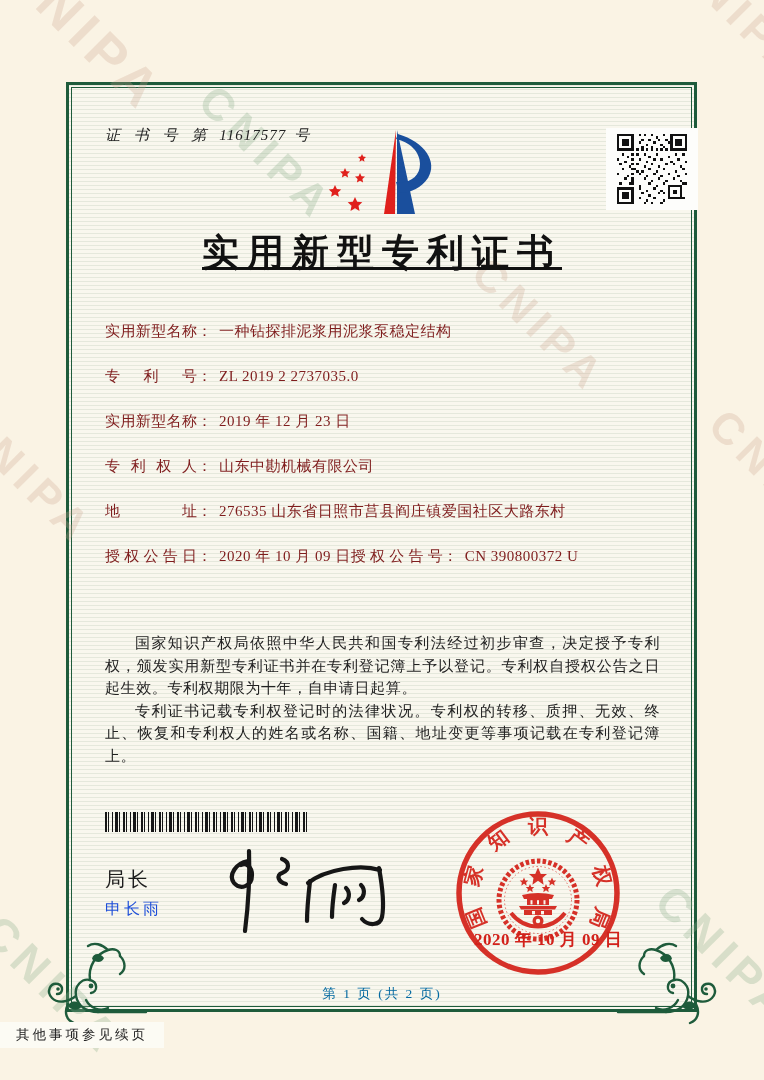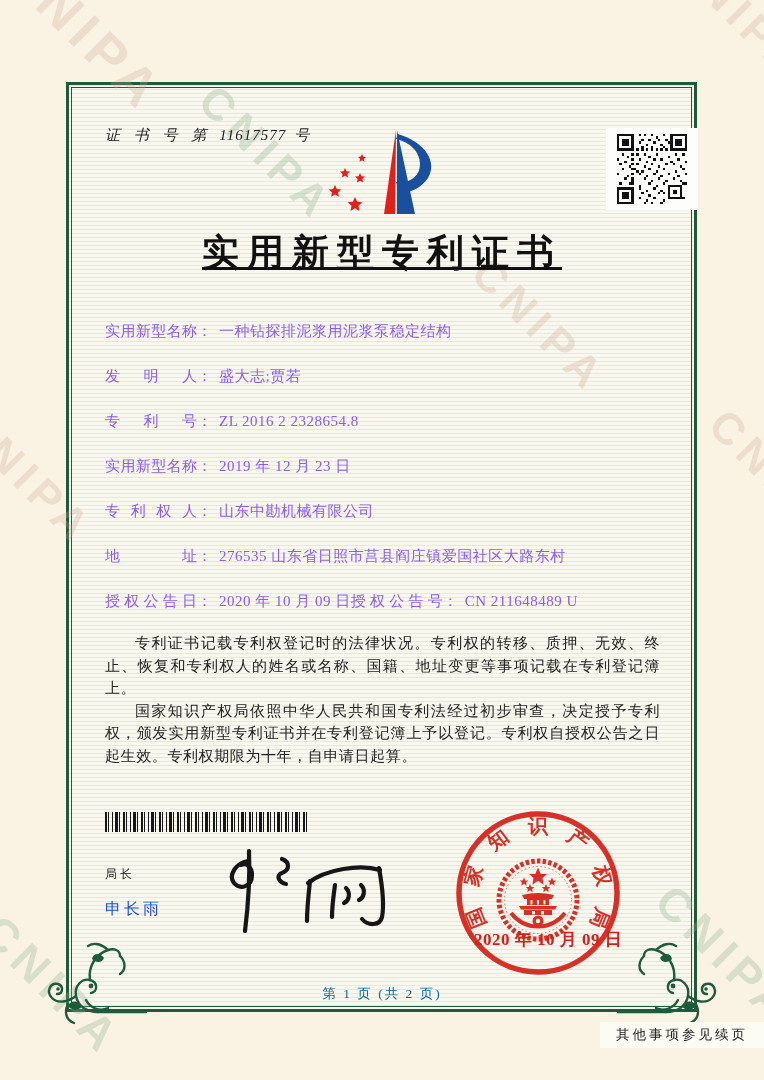--- a/index.html
+++ b/index.html
@@ -34,21 +34,21 @@
   .qr-box {
     position:absolute; left:606px; top:128px; width:92px; height:82px;
     background:#fdfdfb; display:flex; align-items:center; justify-content:center;
   }
   .title {
     position:absolute; left:0; top:228px; width:100%; text-align:center;
     font-size:37px; font-weight:bold; color:#111; letter-spacing:8px;text-decoration:underline;
   }
   
   .fields { position:absolute; left:105px; top:322px; width:560px; }
-  .frow { height:45px; font-size:15px; color:#8b5cf6; white-space:nowrap; }
+  .frow { height:45px; font-size:15px; color:#7f1d1d; white-space:nowrap; }
   .flabel {
     display:inline-block; width:92px; text-align:justify; text-align-last:justify;
     vertical-align:top;
   }
   .fcolon { display:inline-block; }
   .fvalue { margin-left:7px; letter-spacing:0.5px; }
   .gpair  { display:inline-block; width:242px;font-family:Liberation Serif, serif; }
   
   .paras { position:absolute; left:105px; top:632px; width:555px; }
   .paras p {
@@ -59,40 +59,40 @@
   .barcode {
     position:absolute; left:105px; top:812px; width:205px; height:20px;
     background:repeating-linear-gradient(90deg,
       #161616 0 2px,  rgba(0,0,0,0) 2px 3px,
       #161616 3px 4px, rgba(0,0,0,0) 4px 7px,
       #161616 7px 8px, rgba(0,0,0,0) 8px 10px,
       #161616 10px 13px, rgba(0,0,0,0) 13px 14px,
       #161616 14px 15px, rgba(0,0,0,0) 15px 18px);
   }
   
-  .sig-title { position:absolute; left:105px; top:866px; font-size:12px; letter-spacing:3px; color:#1d1d1d; }
+  .sig-title { position:absolute; left:105px; top:866px; font-size:20px; letter-spacing:3px; color:#1d1d1d; }
   .sig-name  { position:absolute; left:105px; top:899px; font-size:16px; letter-spacing:3px; color:#1d4ed8; }
   .autograph { position:absolute; left:218px; top:843px; width:200px; height:95px; }
   
   .seal { position:absolute; left:455px; top:810px; width:166px; height:166px; opacity:0.94; }
   .seal-char { font:bold 20px "Liberation Serif","DejaVu Serif",serif; fill:#d4251c; }
   .seal-date {
     position:absolute; left:468px; top:928px; width:160px; text-align:center;
     font-size:17px; font-weight:bold; color:#d2211a; letter-spacing:0.5px; white-space:nowrap;
   }
   
   .corner { position:absolute; width:110px; height:88px; z-index:4; }
   .corner.bl { left:38px;  top:938px; }
   .corner.br { left:616px; top:938px; transform:scaleX(-1); }
   .page-num {
     position:absolute; left:0; top:985px; width:100%; text-align:center;
     font-size:13.5px; letter-spacing:2px; color:#0369a1;
   }
   .cont-note {
-    position:absolute; left:0; top:1022px; width:100%; text-align:right; z-index:5;
+    position:absolute; left:0; top:1022px; width:100%; text-align:left; z-index:5;
   }
   .cont-note span {
     display:inline-block; background:#fcfbf4; padding:4px 16px;
     font-size:13.5px; letter-spacing:3px; color:#222;
   }
 </style>
 </head>
 <body>
 
 <div class="page">
@@ -169,47 +169,44 @@
       </svg>
     </div>
 
     <div class="title">实用新型专利证书</div>
 
     <div class="fields">
       <div class="frow">
         <span class="flabel">实用新型名称</span><span class="fcolon">：</span><span class="fvalue">一种钻探排泥浆用泥浆泵稳定结构</span>
       </div>
       <div class="frow">
-        <span class="flabel">发明人</span><span class="fcolon">：</span><span class="fvalue">盛大志;贾若</span>
-      </div>
-      <div class="frow">
-        <span class="flabel">专利号</span><span class="fcolon">：</span><span class="fvalue">ZL 2016 2 2328654.8</span>
+        <span class="flabel">专利号</span><span class="fcolon">：</span><span class="fvalue">ZL 2019 2 2737035.0</span>
       </div>
       <div class="frow">
         <span class="flabel">实用新型名称</span><span class="fcolon">：</span><span class="fvalue">2019 年 12 月 23 日</span>
       </div>
       <div class="frow">
         <span class="flabel">专利权人</span><span class="fcolon">：</span><span class="fvalue">山东中勘机械有限公司</span>
       </div>
       <div class="frow">
         <span class="flabel">地址</span><span class="fcolon">：</span><span class="fvalue">276535 山东省日照市莒县阎庄镇爱国社区大路东村</span>
       </div>
       <div class="frow">
         <span class="gpair">
           <span class="flabel">授权公告日</span><span class="fcolon">：</span><span class="fvalue">2020 年 10 月 09 日</span>
         </span>
         <span>
-          <span class="flabel">授权公告号</span><span class="fcolon">：</span><span class="fvalue">CN 211648489 U</span>
+          <span class="flabel">授权公告号</span><span class="fcolon">：</span><span class="fvalue">CN 390800372 U</span>
         </span>
       </div>
     </div>
 
     <div class="paras">
+      <p>国家知识产权局依照中华人民共和国专利法经过初步审查，决定授予专利权，颁发实用新型专利证书并在专利登记簿上予以登记。专利权自授权公告之日起生效。专利权期限为十年，自申请日起算。</p>
       <p>专利证书记载专利权登记时的法律状况。专利权的转移、质押、无效、终止、恢复和专利权人的姓名或名称、国籍、地址变更等事项记载在专利登记簿上。</p>
-      <p>国家知识产权局依照中华人民共和国专利法经过初步审查，决定授予专利权，颁发实用新型专利证书并在专利登记簿上予以登记。专利权自授权公告之日起生效。专利权期限为十年，自申请日起算。</p>
     </div>
 
     <div class="barcode"></div>
 
     <div class="sig-title">局长</div>
     <div class="sig-name">申长雨</div>
     <svg class="autograph" viewBox="0 0 200 95">
       <g fill="none" stroke="#161616" stroke-width="4.2" stroke-linecap="round" stroke-linejoin="round">
         <path d="M30,18 C18,20 10,32 16,40 C22,47 34,44 34,32 C34,24 28,19 23,22"></path>
         <path d="M31,8 C32,34 30,64 27,88"></path>

